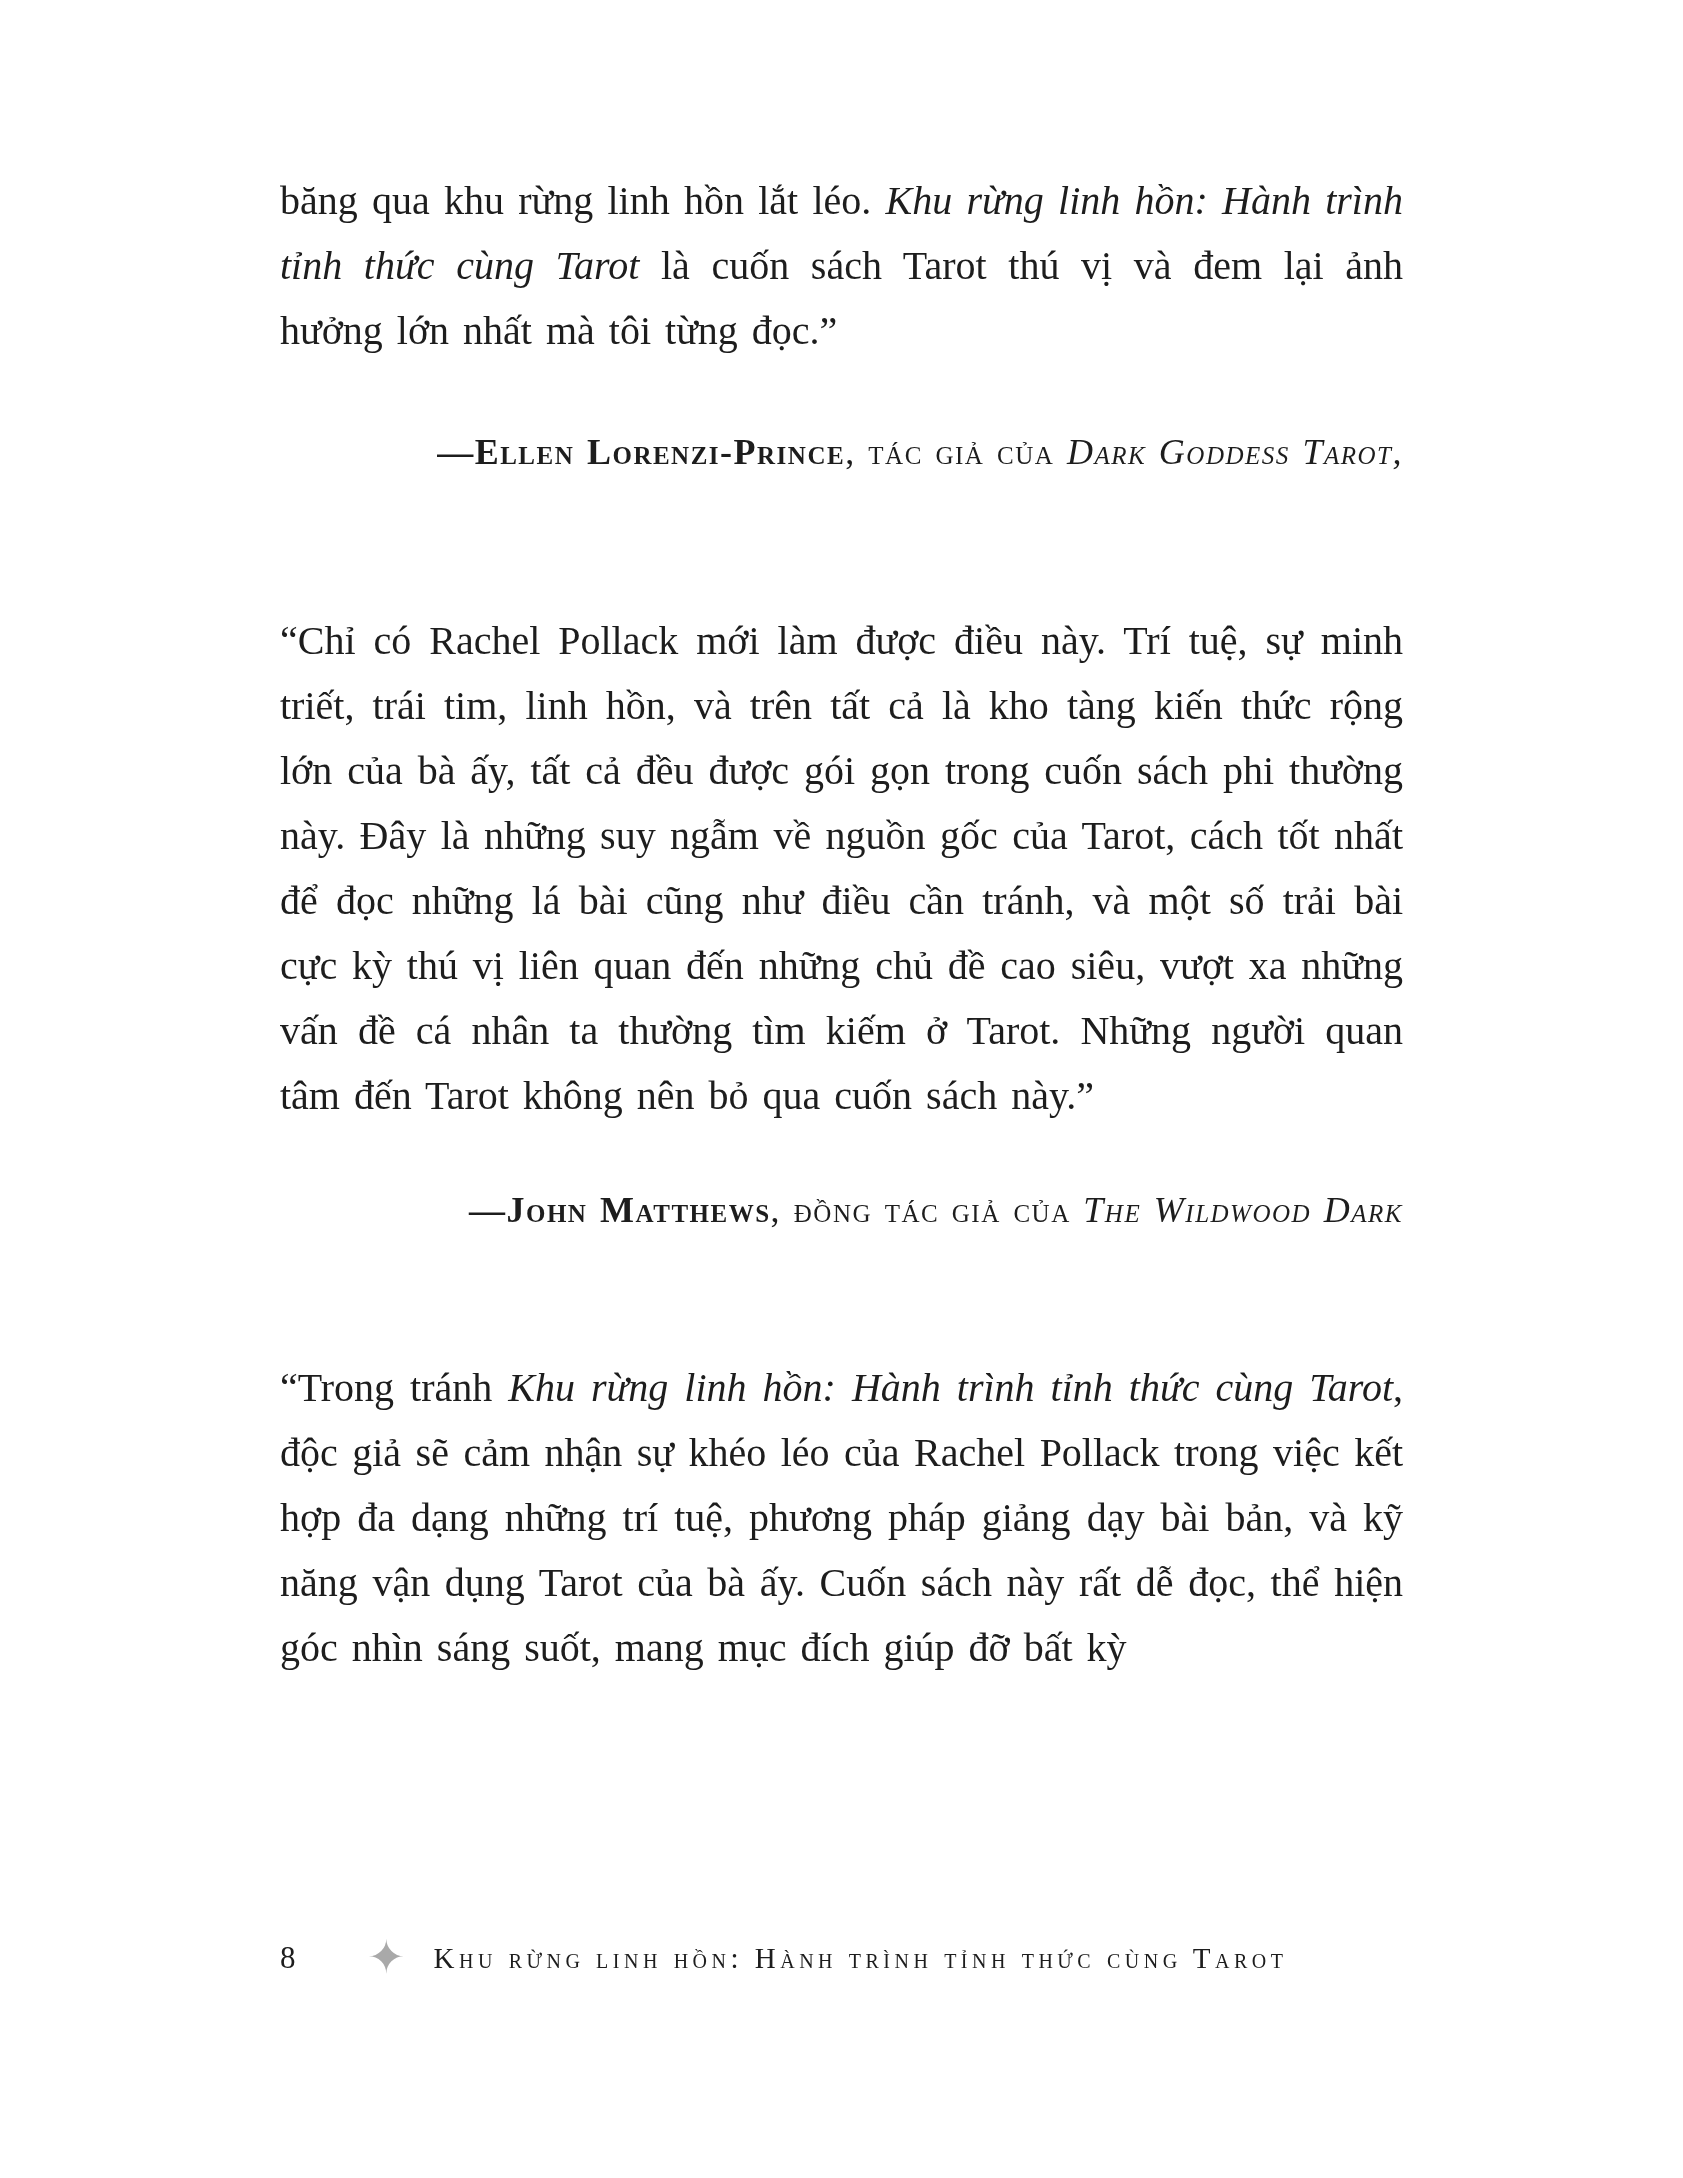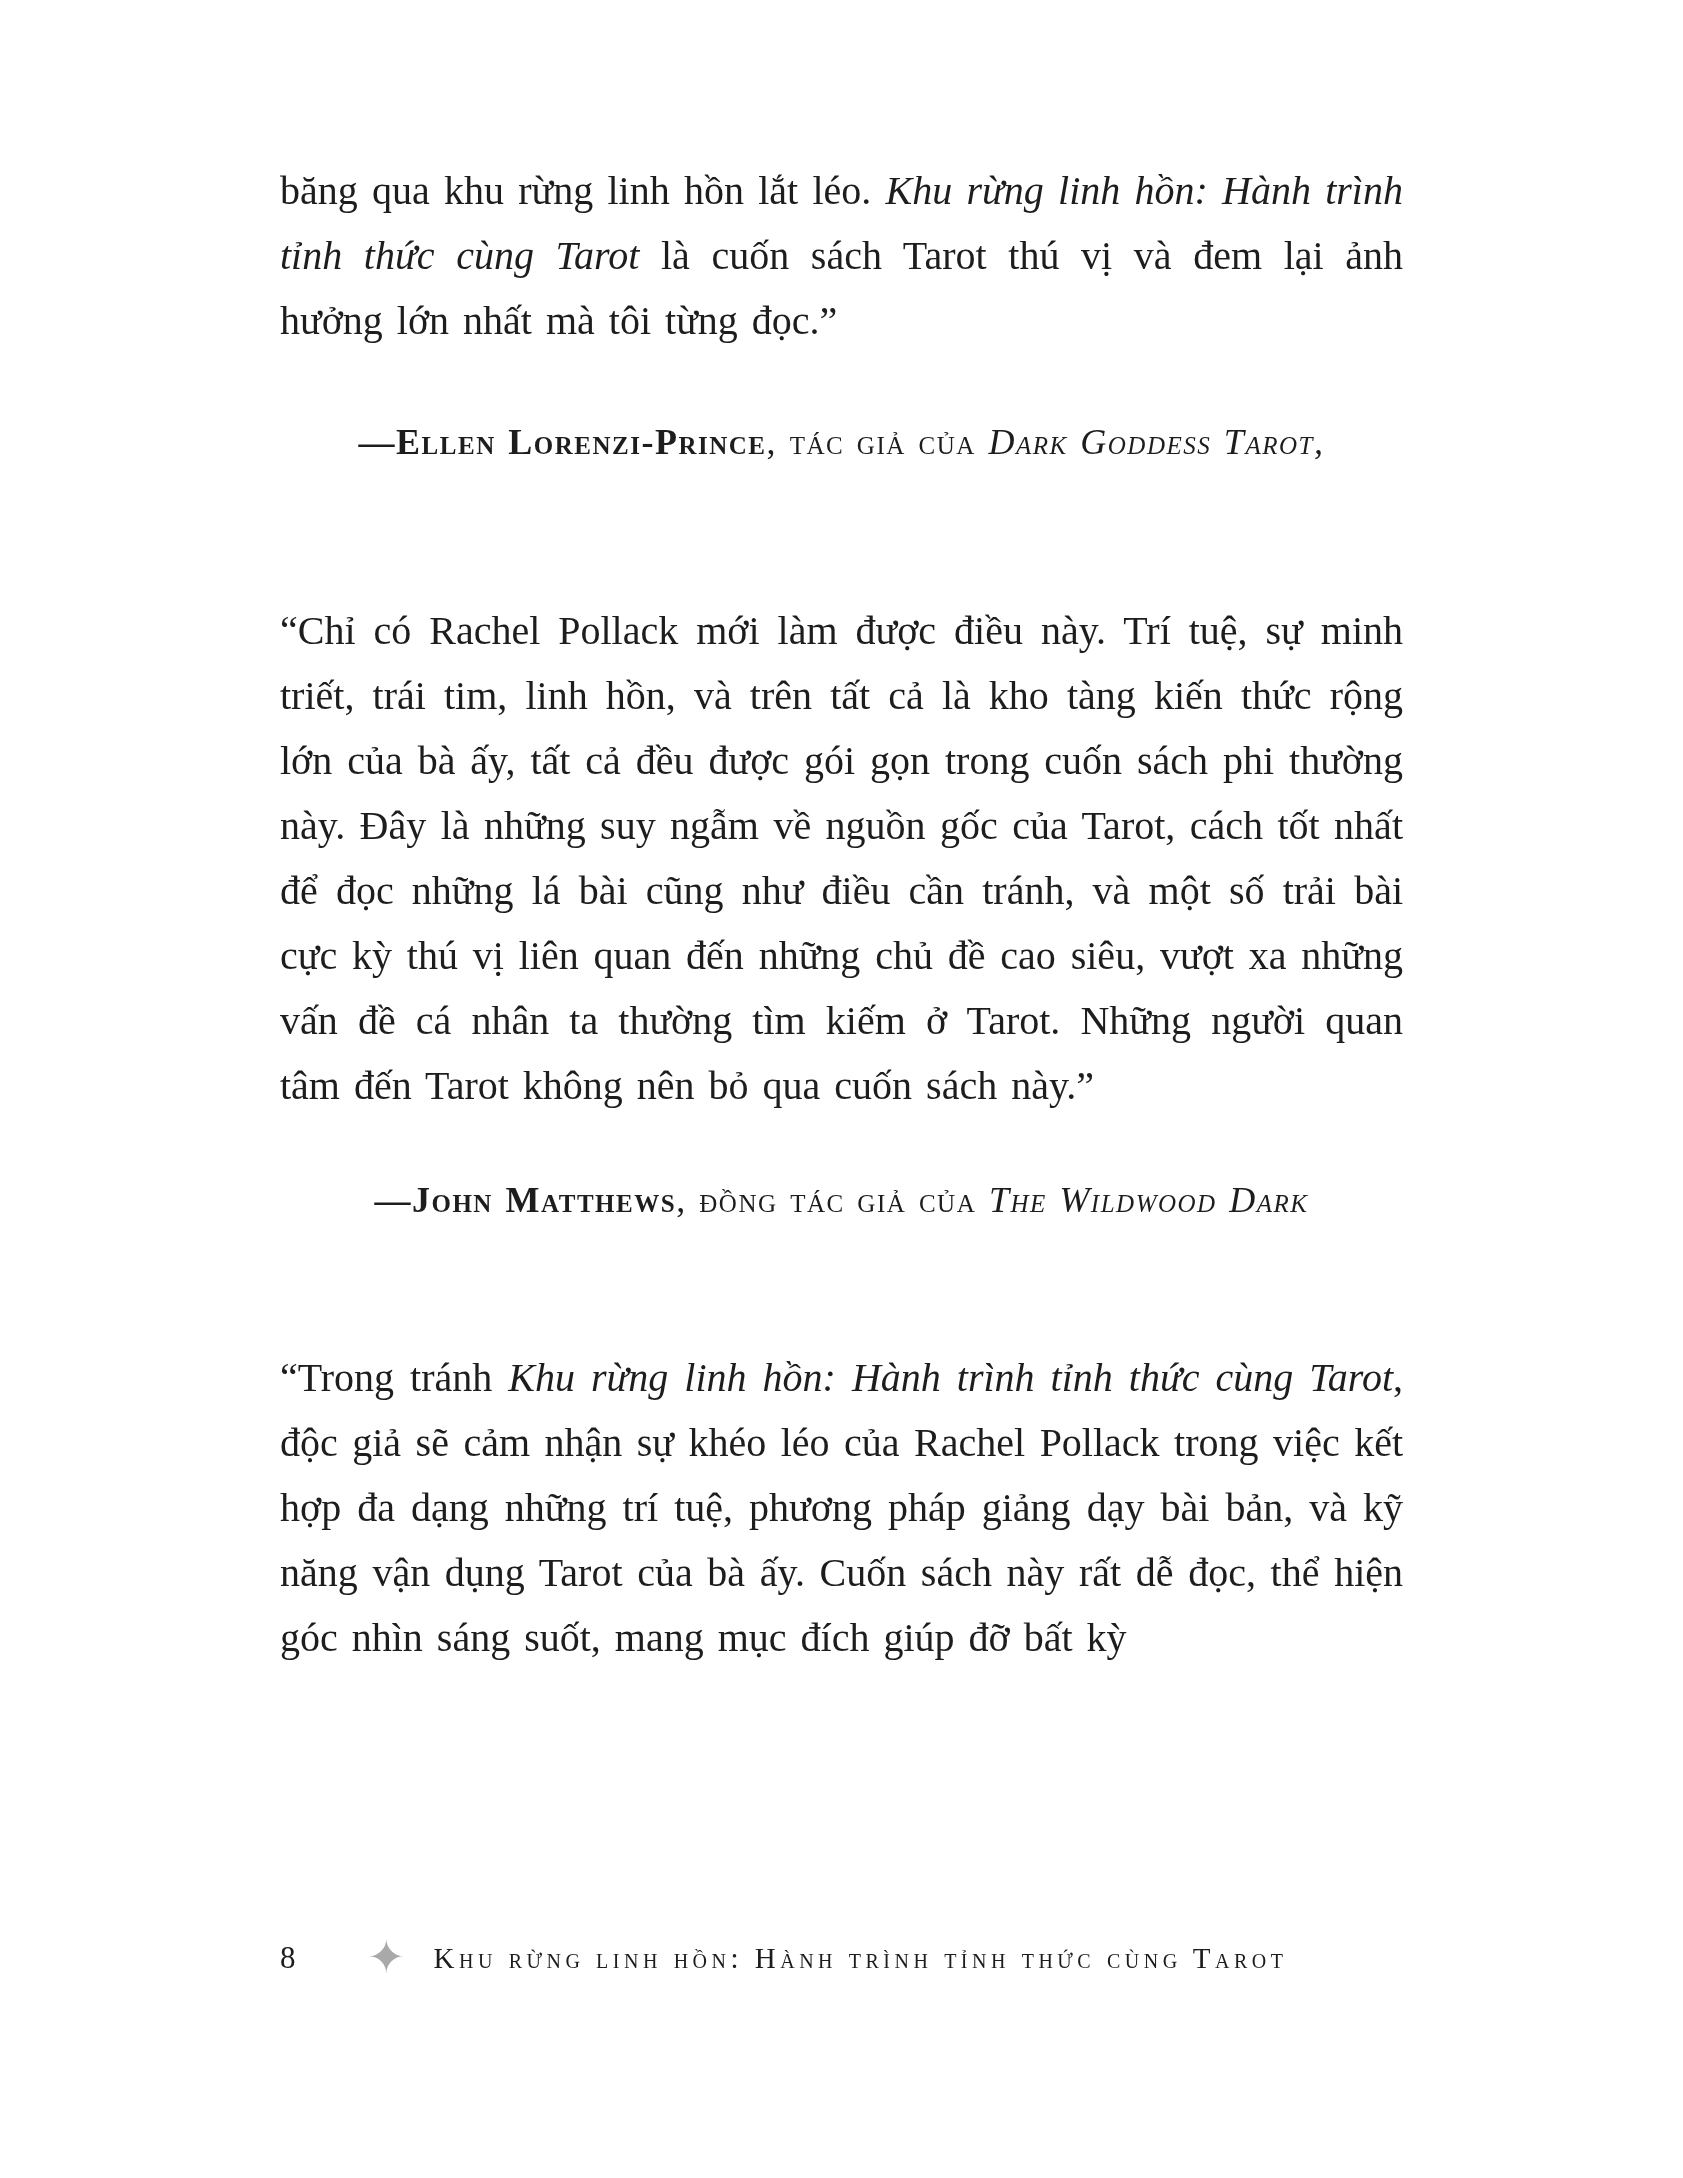--- a/index.html
+++ b/index.html
@@ -10,32 +10,33 @@
     width: 1683px;
     height: 2178px;
     margin: 0 auto;
     background: var(--bg, #ffffff);
     color: var(--ink, #1d1d1d);
     font-family: "Liberation Serif", "DejaVu Serif", serif;
     overflow: hidden;
   }
   .content {
     padding: 158px 280px 0 280px;
+    margin-top: 10px;
   }
   .body-text {
     font-size: 40px;
     line-height: 65px;
     text-align: justify;
     word-spacing: 0.10em;
   }
   .it { font-style: italic; }
   .b  { font-weight: bold; }
   .sc { font-variant: small-caps; }
   .attribution {
-    text-align: center;
+    text-align: right;
     font-size: 36px;
     line-height: 57px;
     letter-spacing: 1.5px;
     word-spacing: 0.06em;
   }
   .attribution-1 { margin-top: 61px; margin-bottom: 127px; }
   .attribution-2 { margin-top: 54px; margin-bottom: 116px; }
   .quote-2 { margin-bottom: 0; }
   .footer {
     position: absolute;

